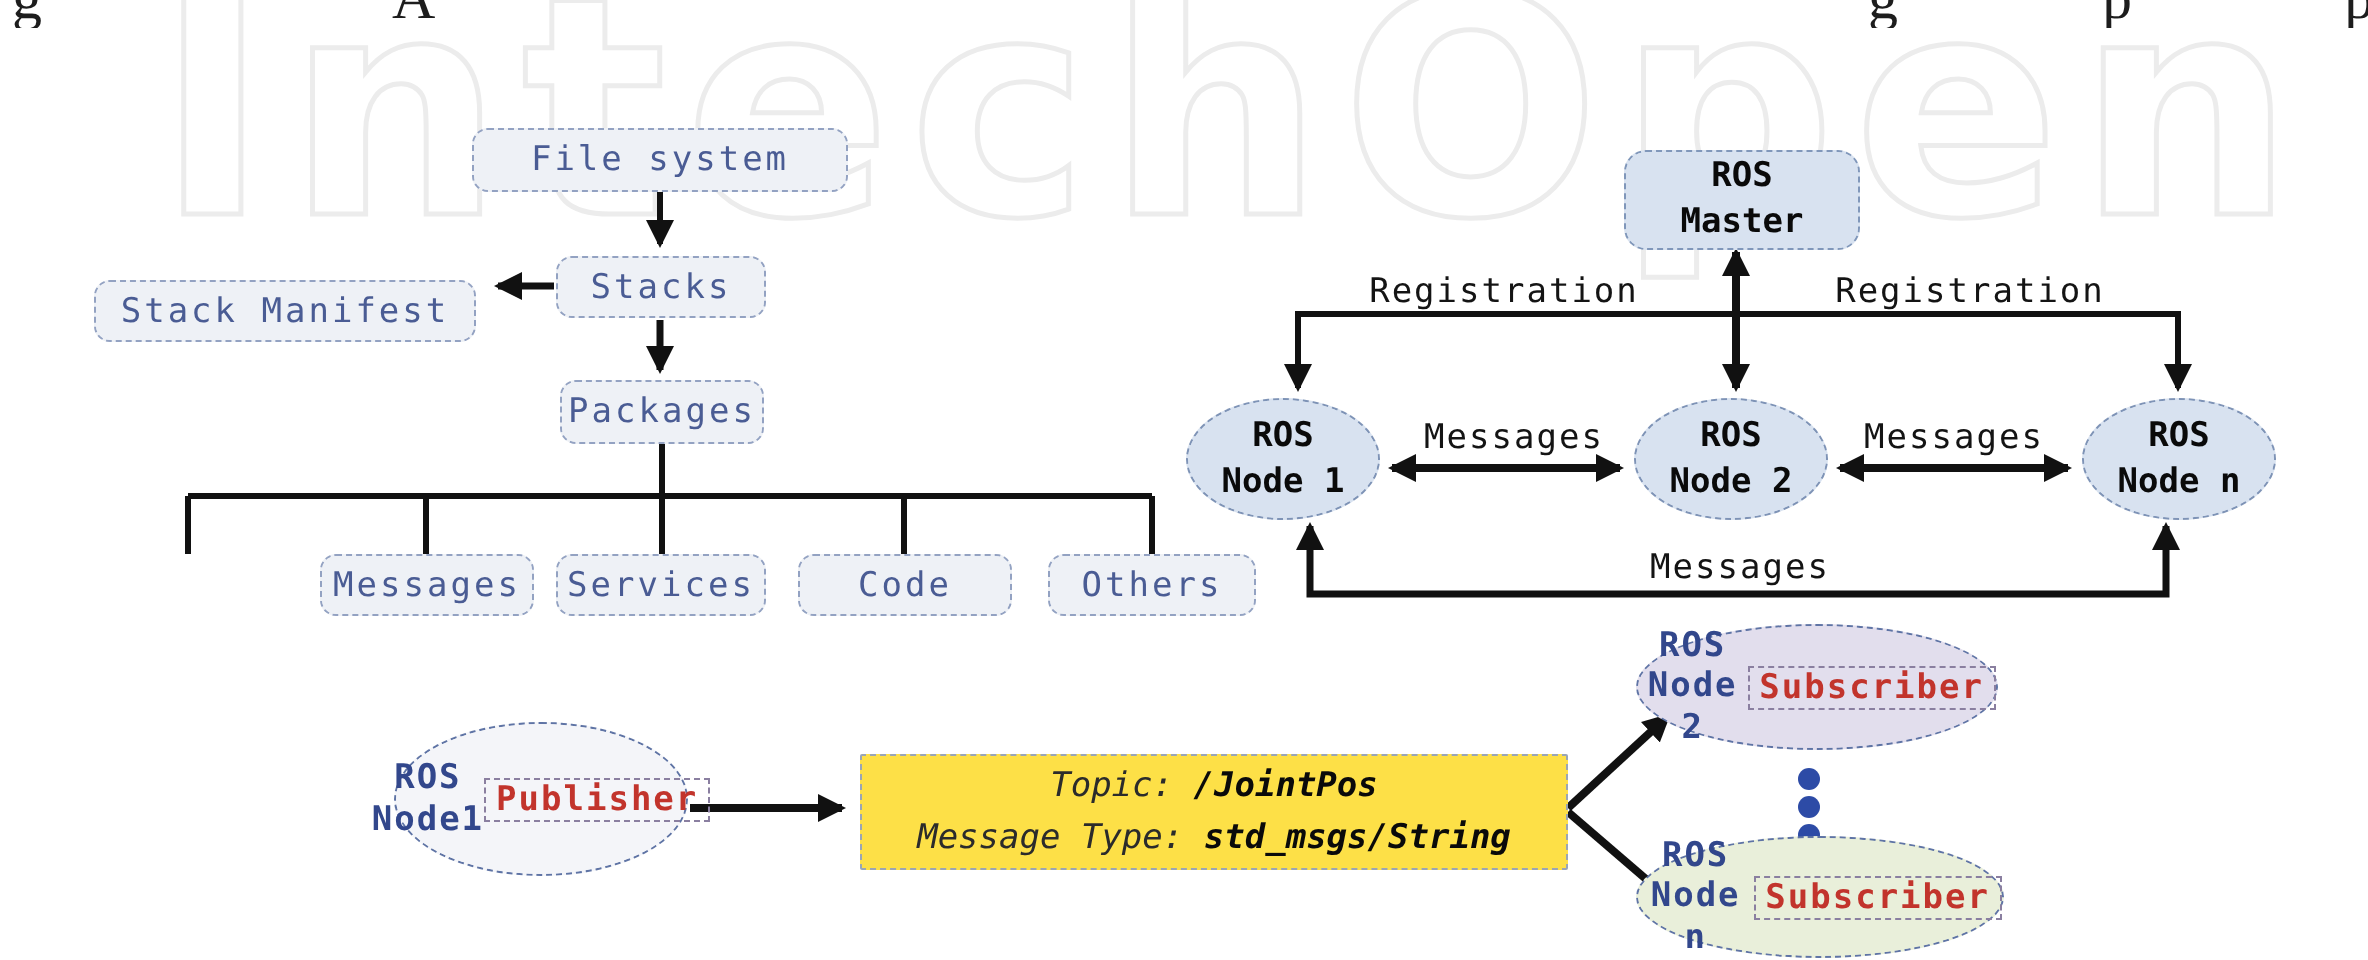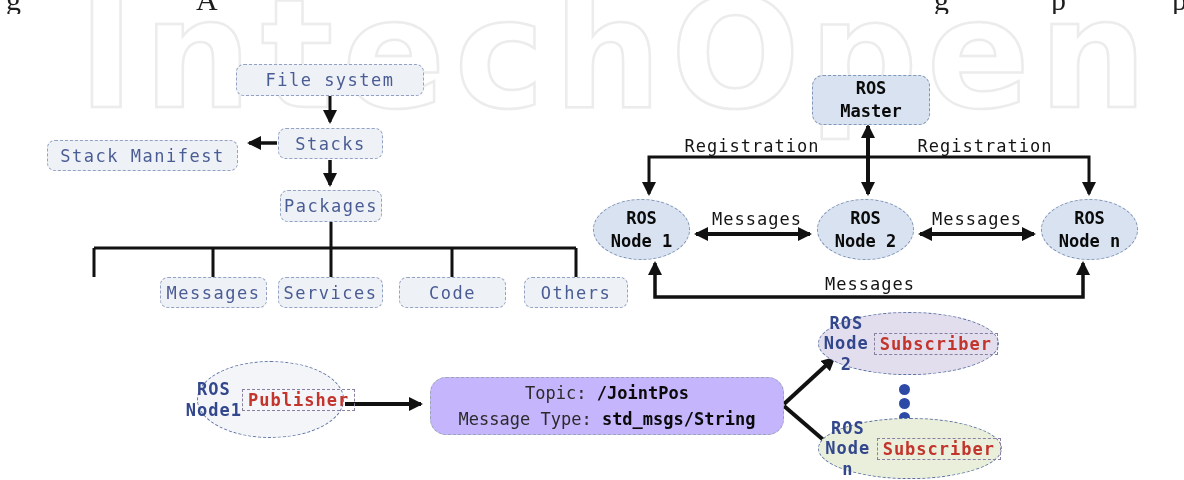--- a/index.html
+++ b/index.html
@@ -46,22 +46,22 @@
   .pubsub-role{
     font-size:17px;font-weight:bold;color:#c2342c;letter-spacing:1px;
     border:1.4px dashed #8a7fa0;padding:0 5px;margin-top:1px;
   }
   .flow-label{
     position:absolute;transform:translateX(-50%);white-space:nowrap;
     font-size:17px;color:#141414;letter-spacing:1px;line-height:20px;
   }
   .topic-box{
     position:absolute;display:flex;flex-direction:column;align-items:center;justify-content:center;
-    background:#c4b5fd;border:1.6px dashed #9aa5b5;border-radius:16px;
-    font-size:17px;line-height:1.55;color:#2b2b2b;box-sizing:border-box;white-space:nowrap;
+    background:#fde047;border:1.6px dashed #9aa5b5;border-radius:1px;
+    font-size:17px;line-height:1.55;color:#2b2b2b;box-sizing:border-box;white-space:nowrap;font-style:italic;
   }
   .topic-box b{color:#0a0a0a;}
   .dots{position:absolute;display:flex;flex-direction:column;align-items:center;gap:3px;}
   .dots i{width:11px;height:11px;border-radius:50%;background:#2d4ba6;}
 </style>
 </head>
 <body>
 
 <div id="canvas">
 

